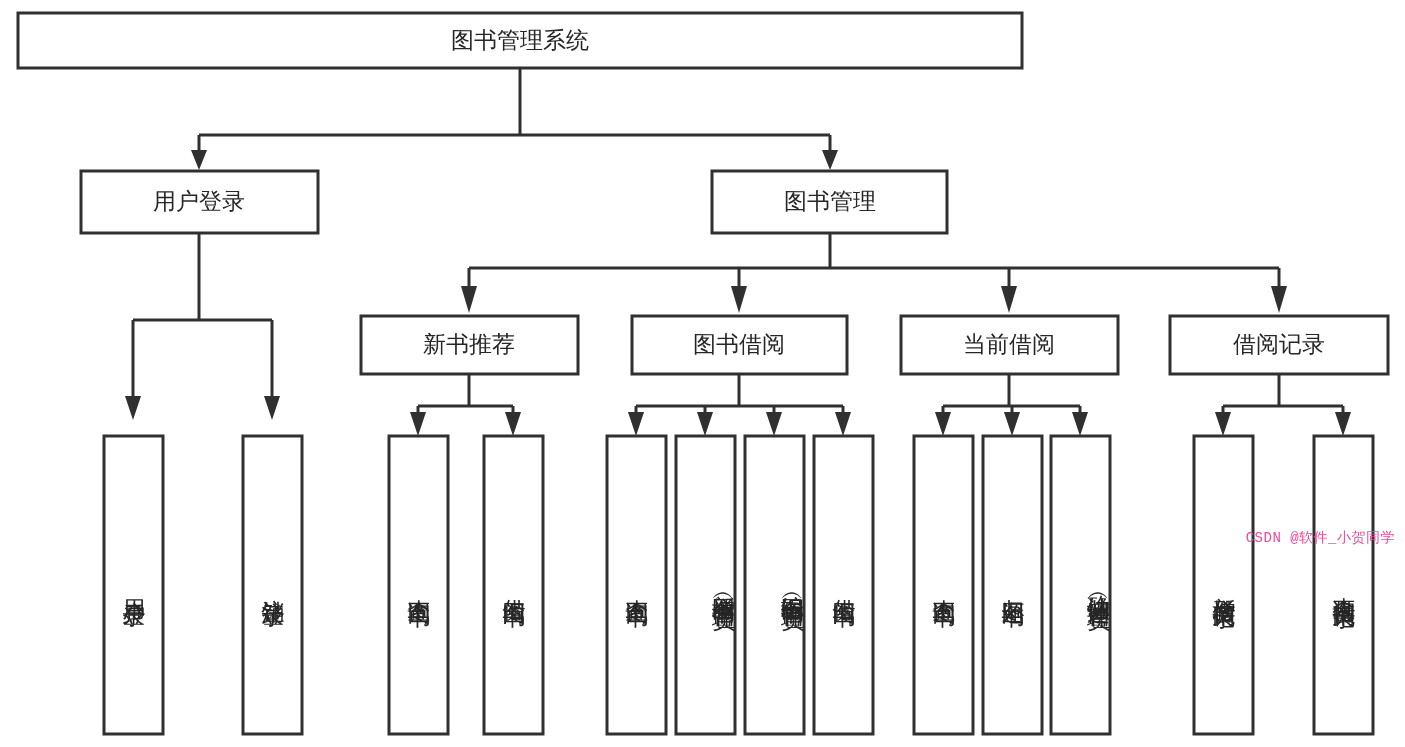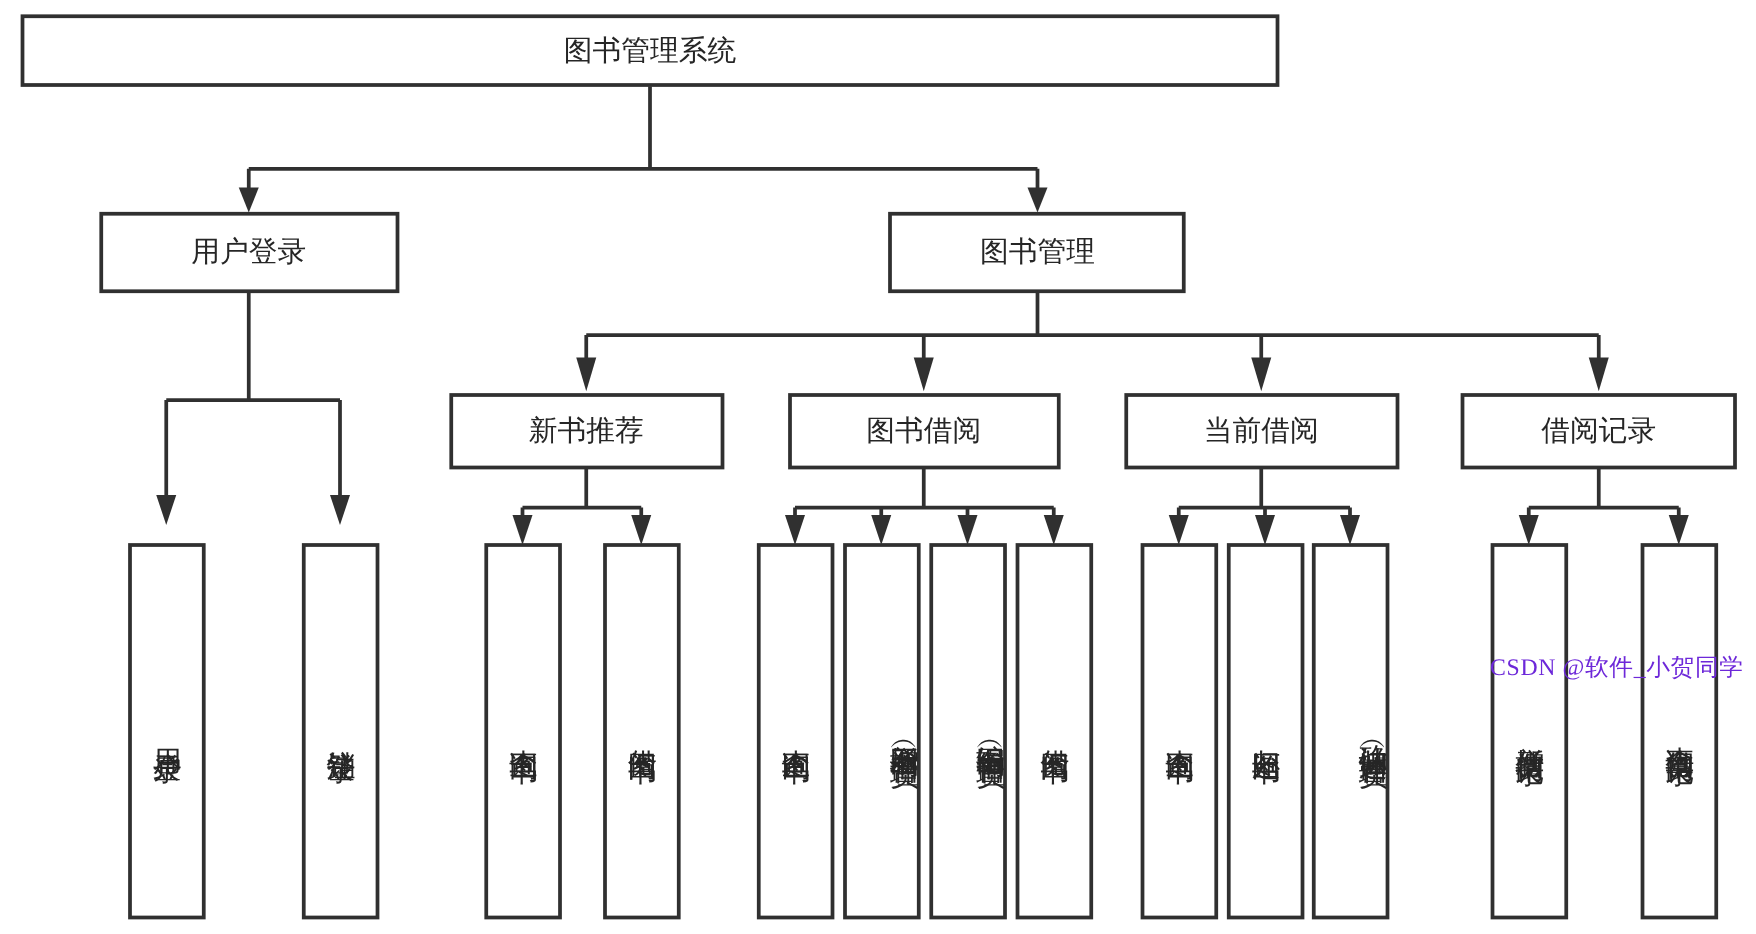--- a/index.html
+++ b/index.html
@@ -63,23 +63,23 @@
     align-items: center;
     justify-content: center;
     text-align: center;
     white-space: nowrap;
     pointer-events: none;
   }
   .watermark {
     position: absolute;
     right: 10px;
     bottom: 4px;
-    font-family: Liberation Serif, serif;
-    font-size: 19px;
-    color: #6d28d9;
+    font-family: Liberation Mono, monospace;
+    font-size: 14px;
+    color: #ec4899;
     white-space: nowrap;
     letter-spacing: 0.5px;
   }
 </style>
 </head>
 <body>
 
 <div id="diagram-root">
 
   <svg class="tree-canvas" viewBox="0 0 1405 747" xmlns="http://www.w3.org/2000/svg">

